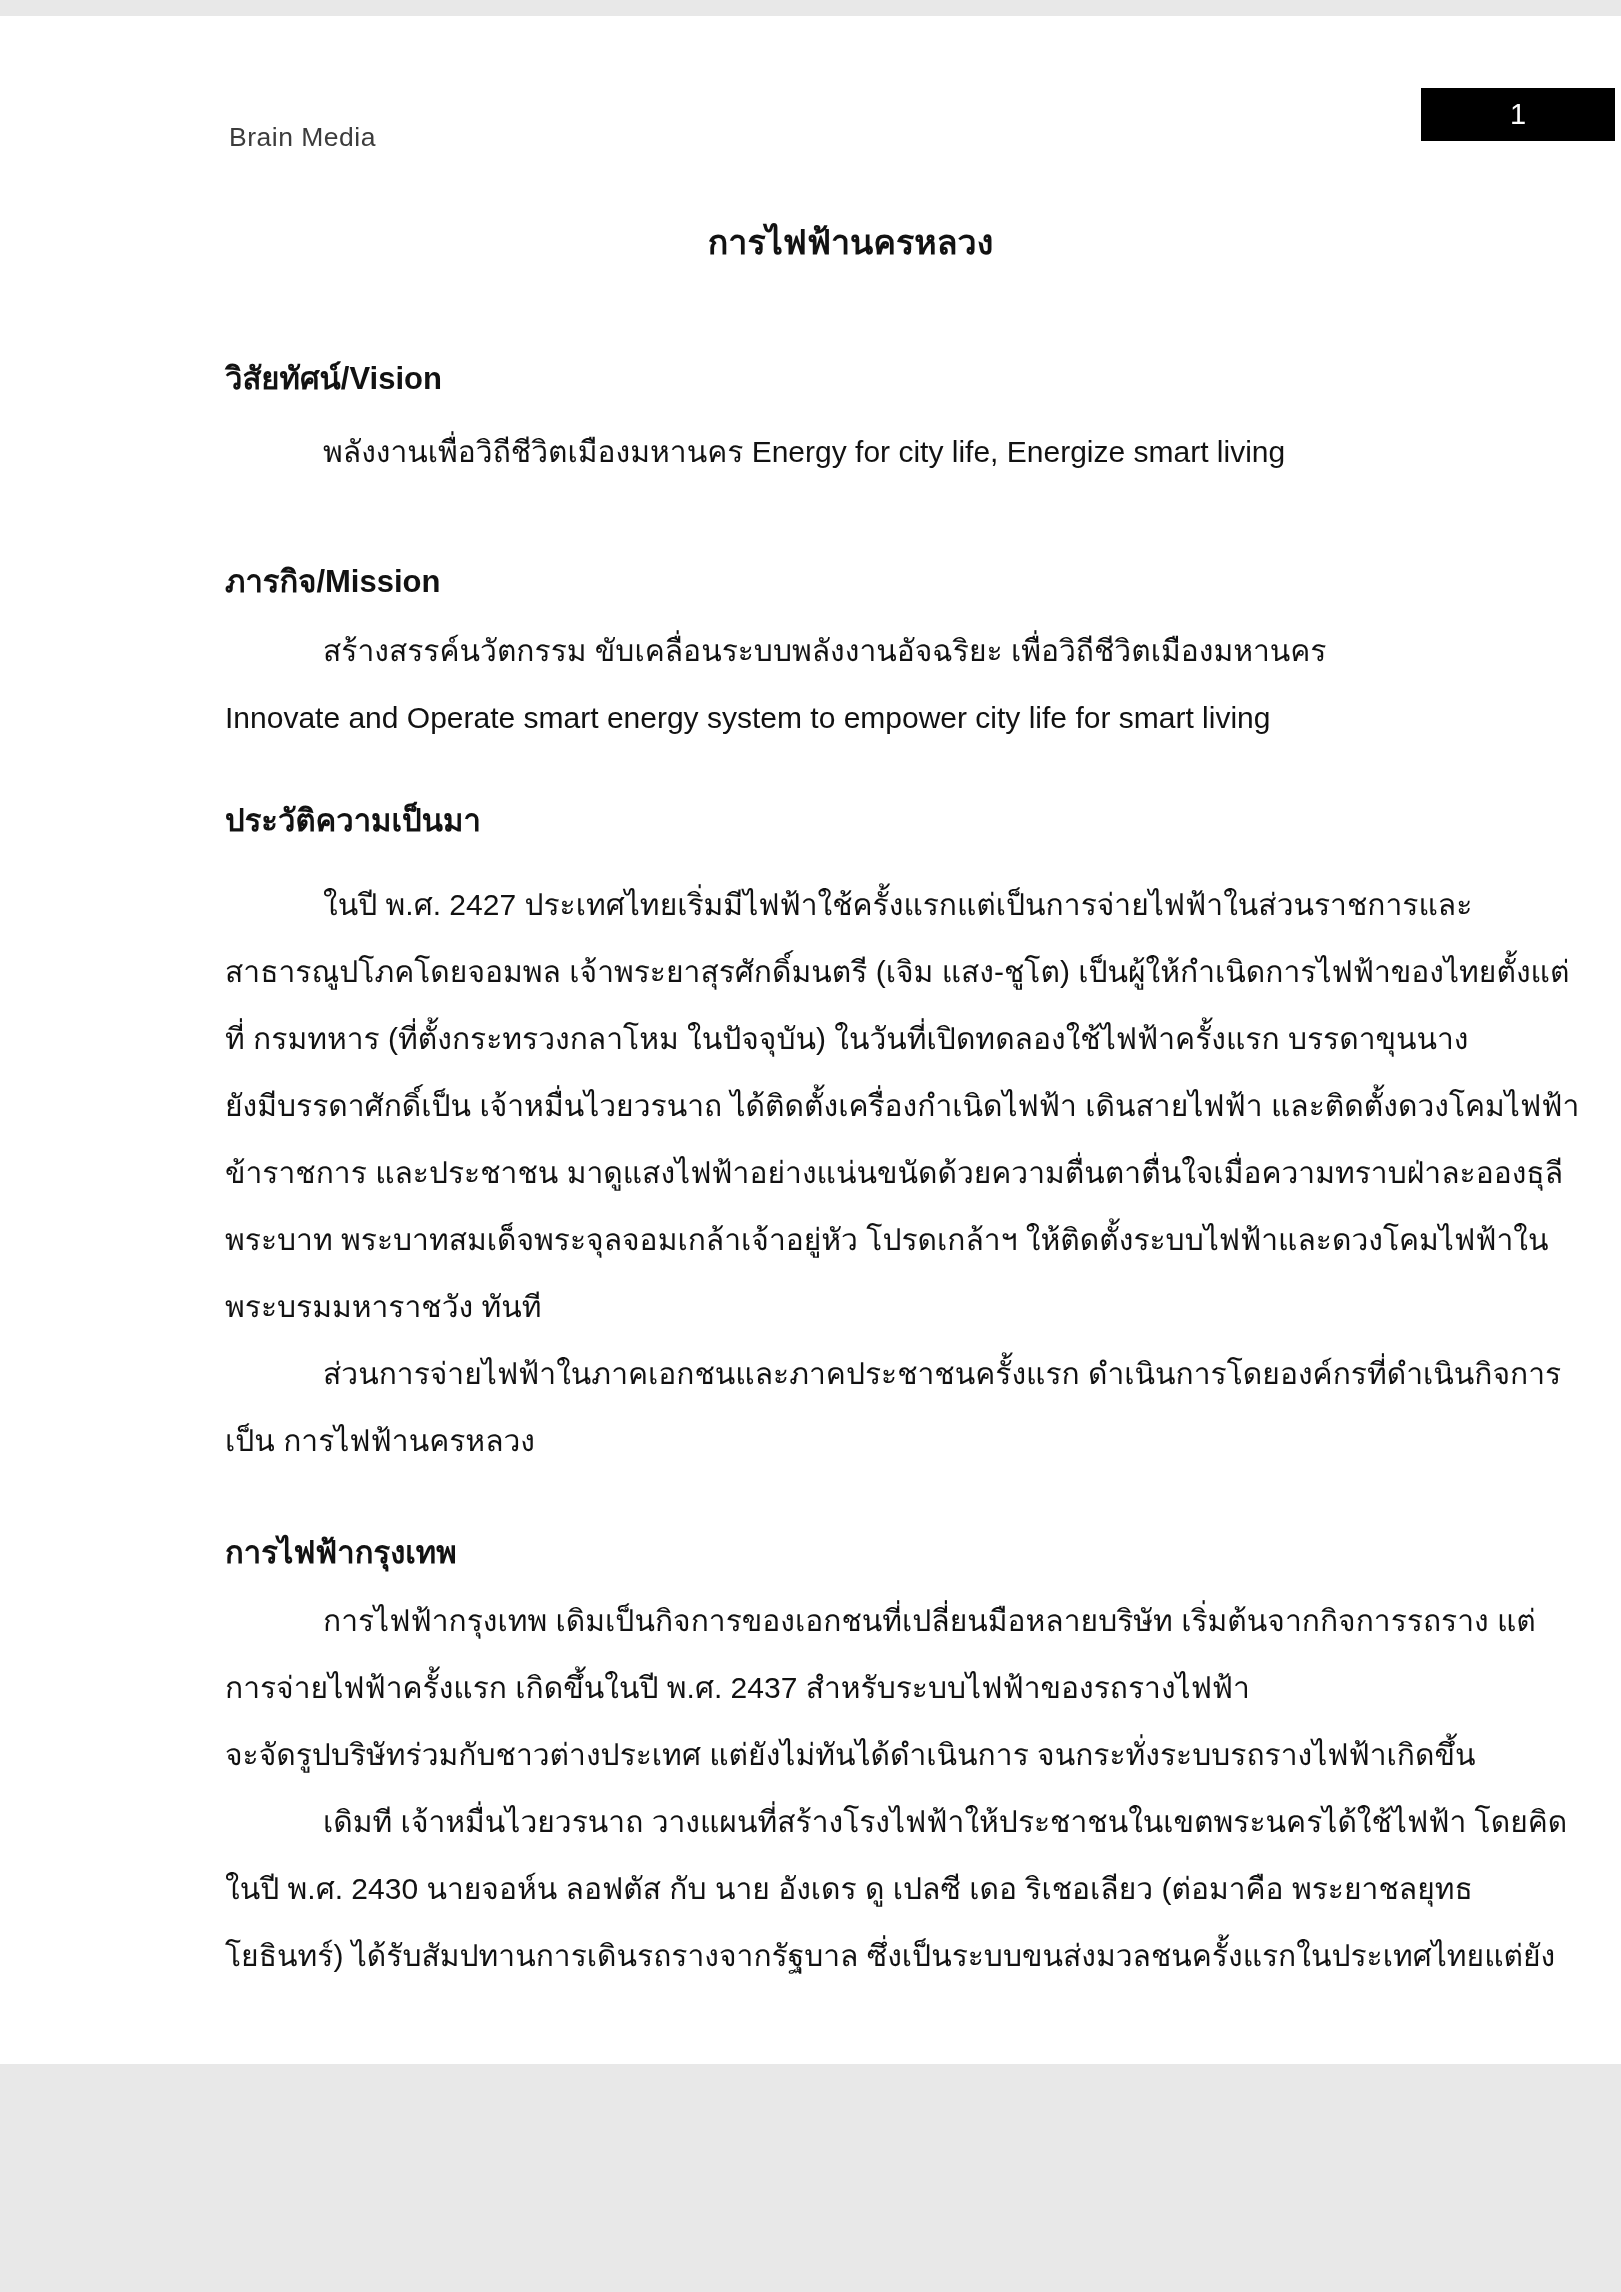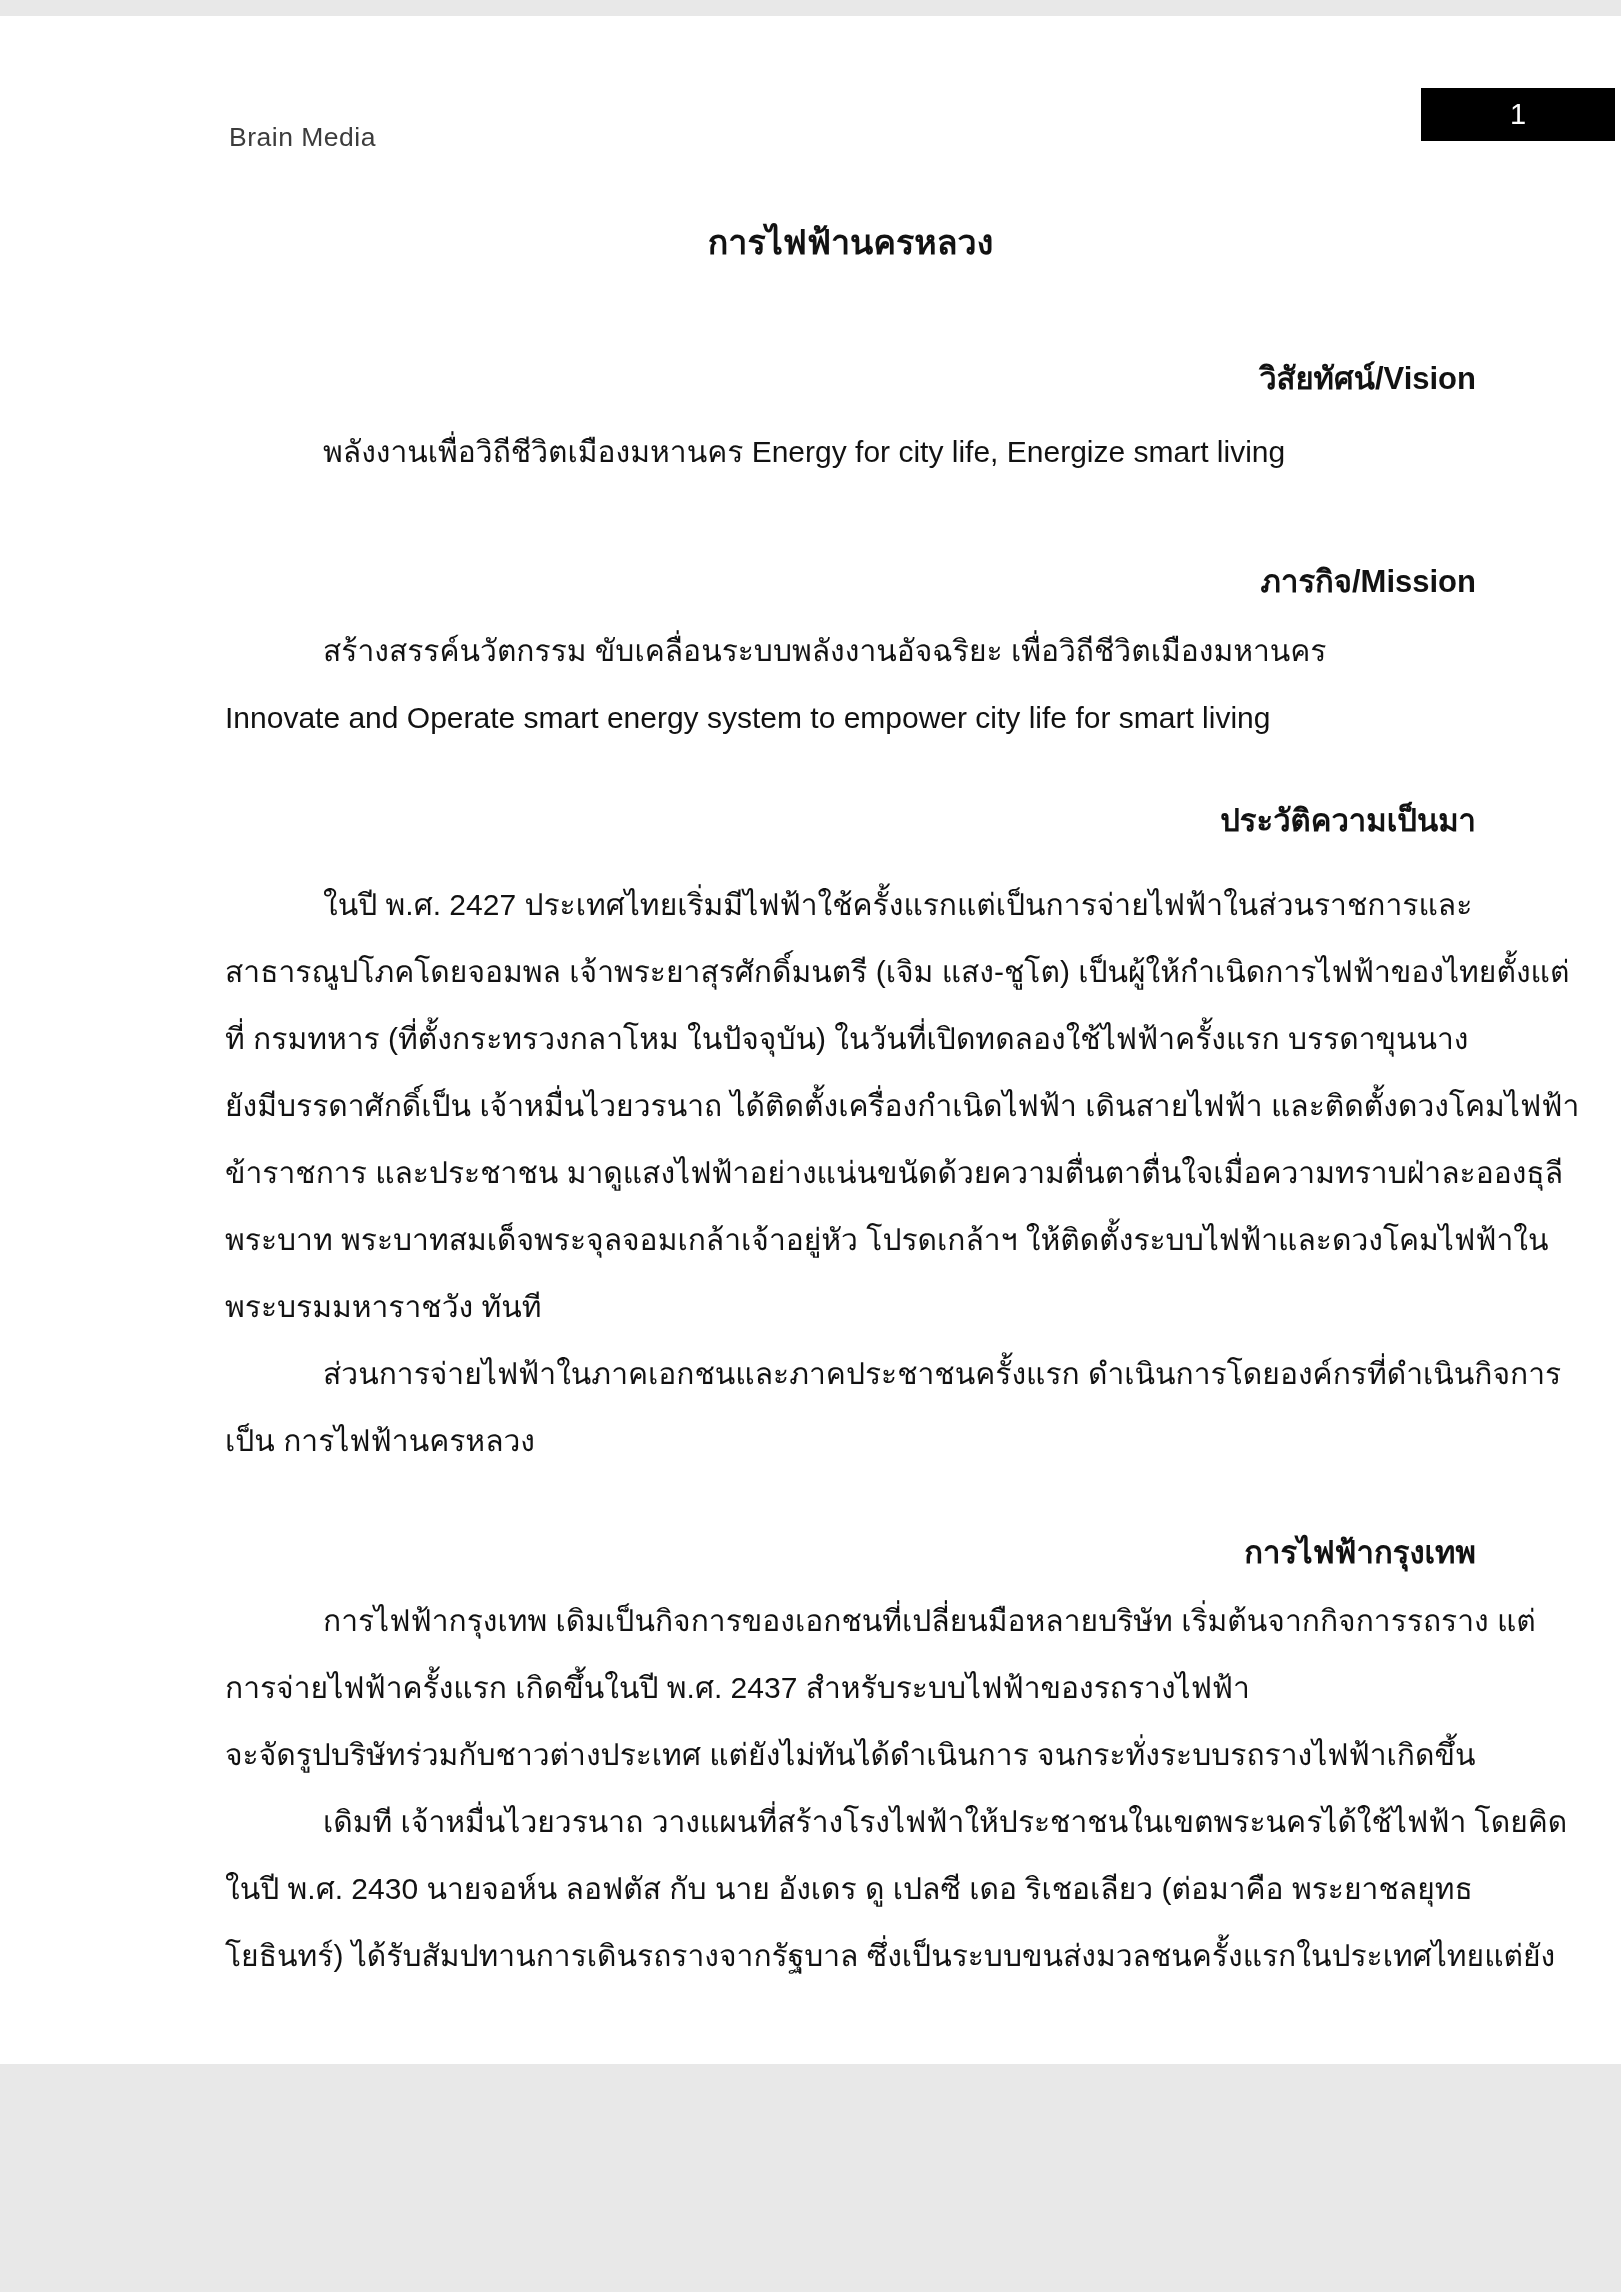--- a/index.html
+++ b/index.html
@@ -41,21 +41,20 @@
   .doc-title {
     text-align: center;
     font-weight: bold;
     font-size: 34px;
     line-height: 51px;
   }
   .section-heading {
     font-weight: bold;
     font-size: 31px;
     line-height: 49px;
-    text-align: right;
   }
   .h-vision   { margin-top: 86px; }
   .h-mission  { margin-top: 72px; }
   .h-history  { margin-top: 47px; font-family: Liberation Mono, monospace; }
   .h-bangkok  { margin-top: 54px; }
   .bodyline {
     font-size: 30px;
     line-height: 67px;
     white-space: nowrap;
   }

